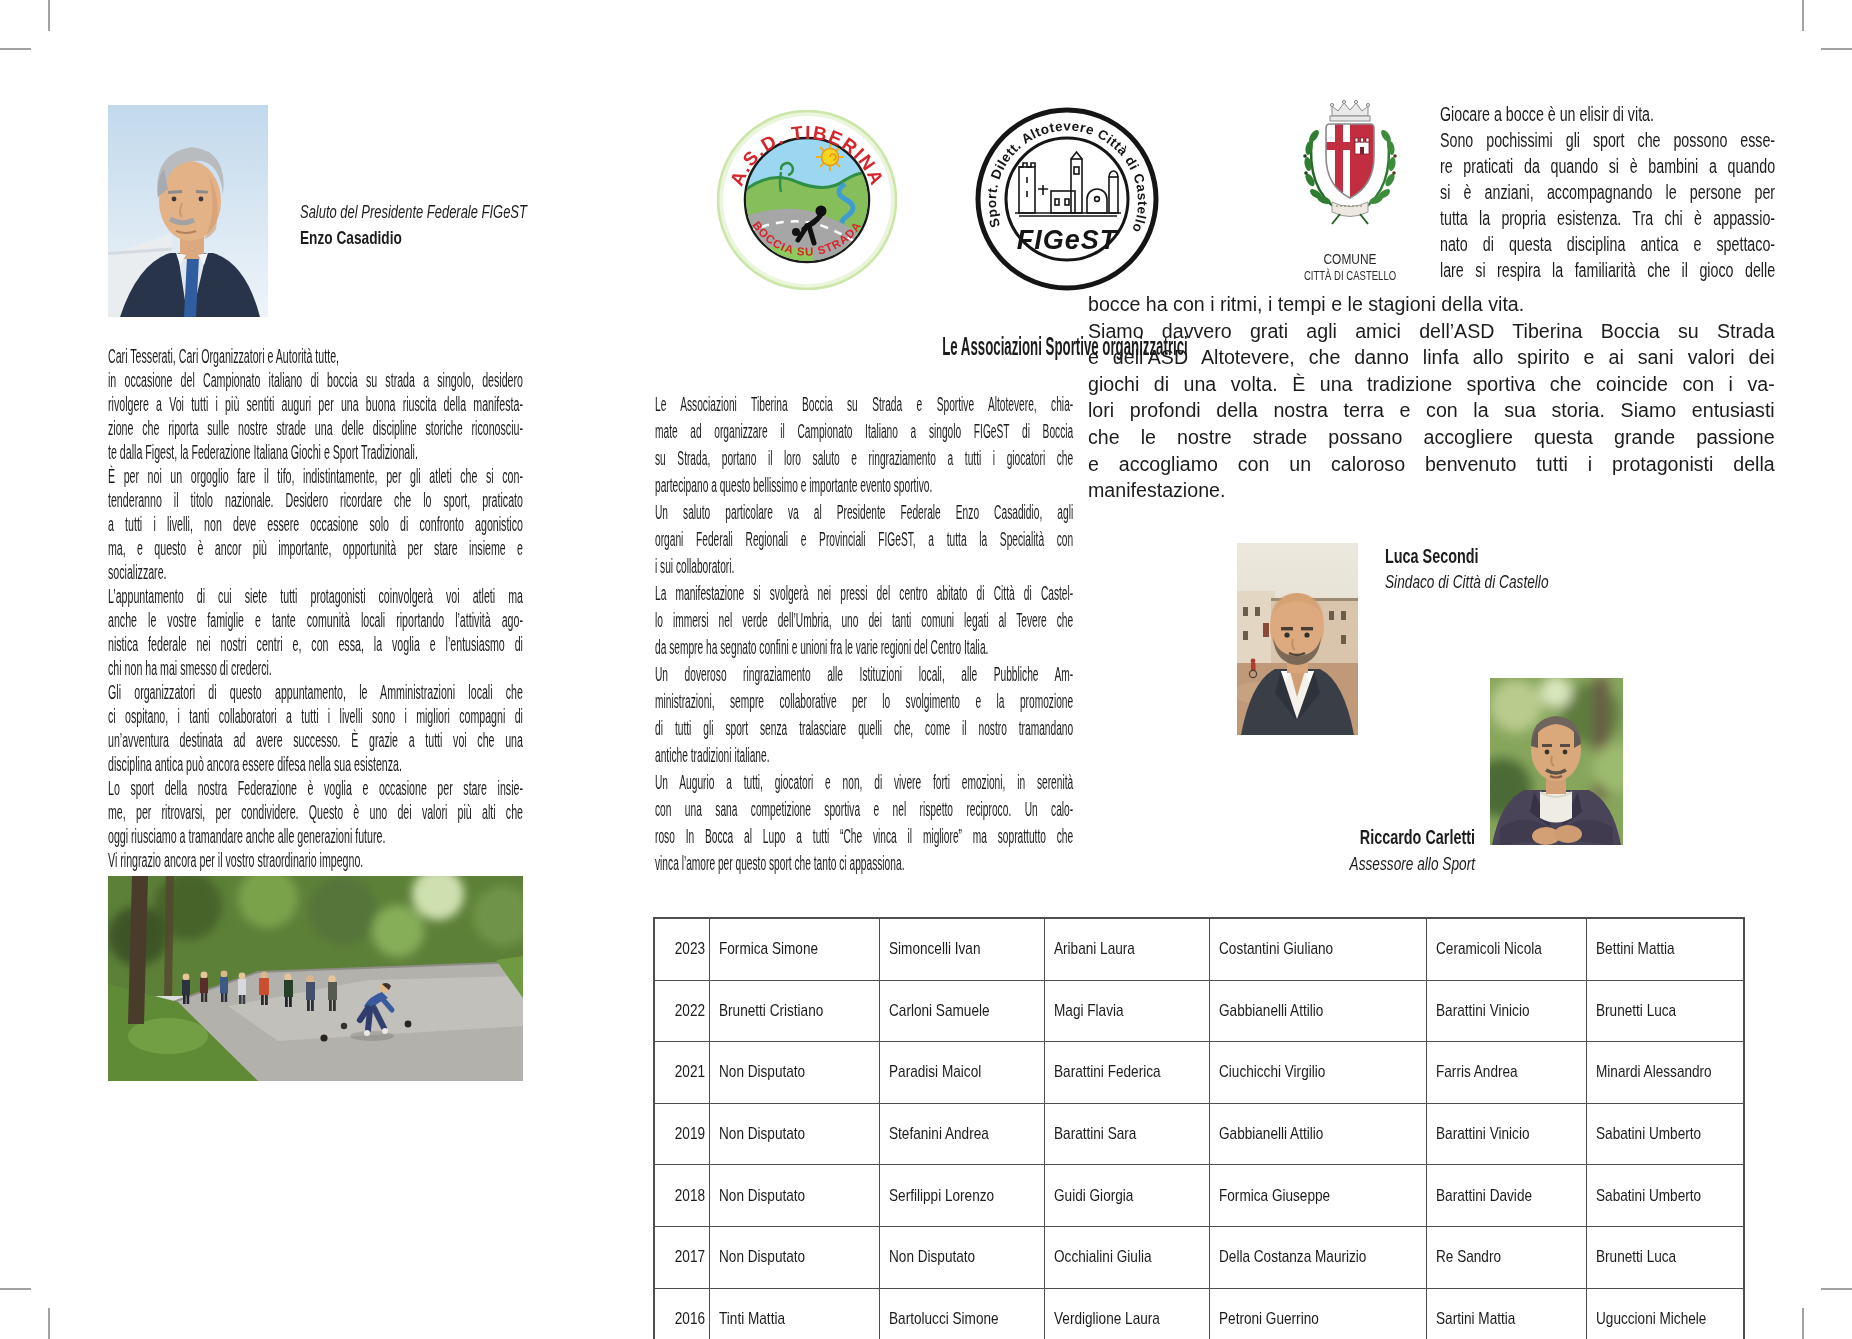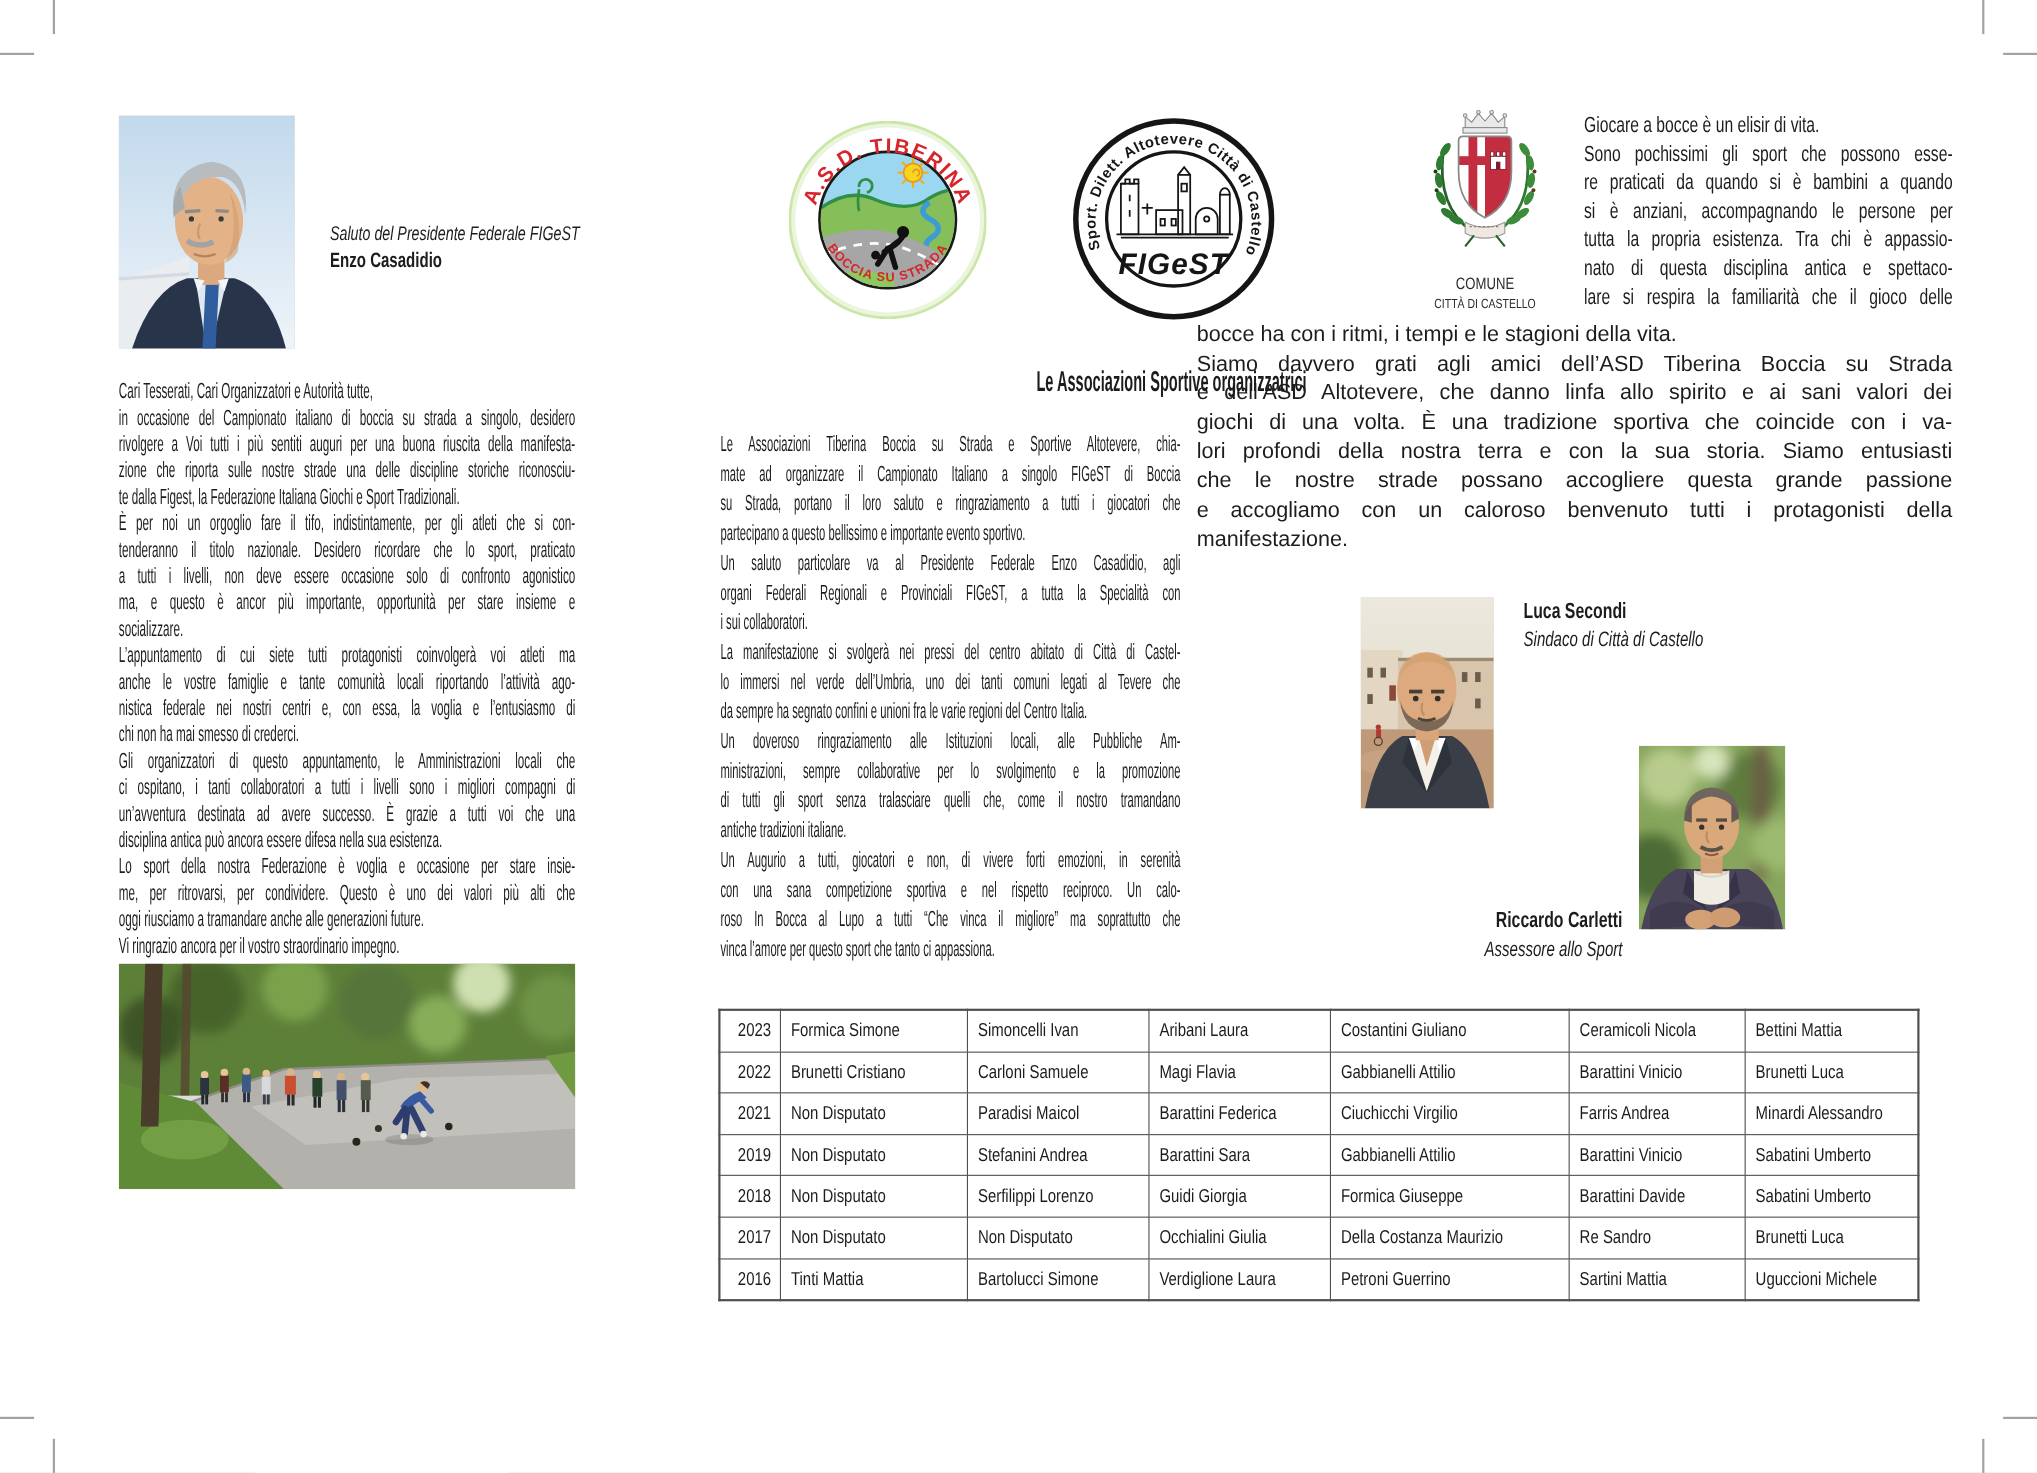--- a/index.html
+++ b/index.html
@@ -23,21 +23,21 @@
   .ph svg{display:block;}
   
   .tblwrap{position:absolute; left:653px; top:917px;}
   .alb{border-collapse:collapse; table-layout:fixed; width:1090px; background:#fff;
        border:2.5px solid #4f4f4f;}
   .alb td,.alb th{border:1.6px solid #4f4f4f; height:28.6px; font-size:17px;
        text-align:left; vertical-align:middle; overflow:hidden; white-space:nowrap;
        padding:0 0 0 9px; font-weight:normal; color:#1c1c1c;}
   .alb .ttl{text-align:center; font-weight:bold; font-size:19px; height:29px; padding:0;}
   .alb th{text-align:center; font-weight:bold; font-size:18px; padding:0; height:31px;}
-  .alb td.c{text-align:right; padding:4px;}
+  .alb td.c{text-align:right; padding:16px;}
   .sx{display:inline-block; transform:scaleX(.8); transform-origin:0 50%;}
   .sx.c{transform-origin:50% 50%;}
 </style>
 </head>
 <body>
 
 <div class="page">
 
   <div class="cm" style="left:48px;top:0;width:2px;height:31px;"></div>
   <div class="cm" style="left:0;top:48px;width:31px;height:2px;"></div>

